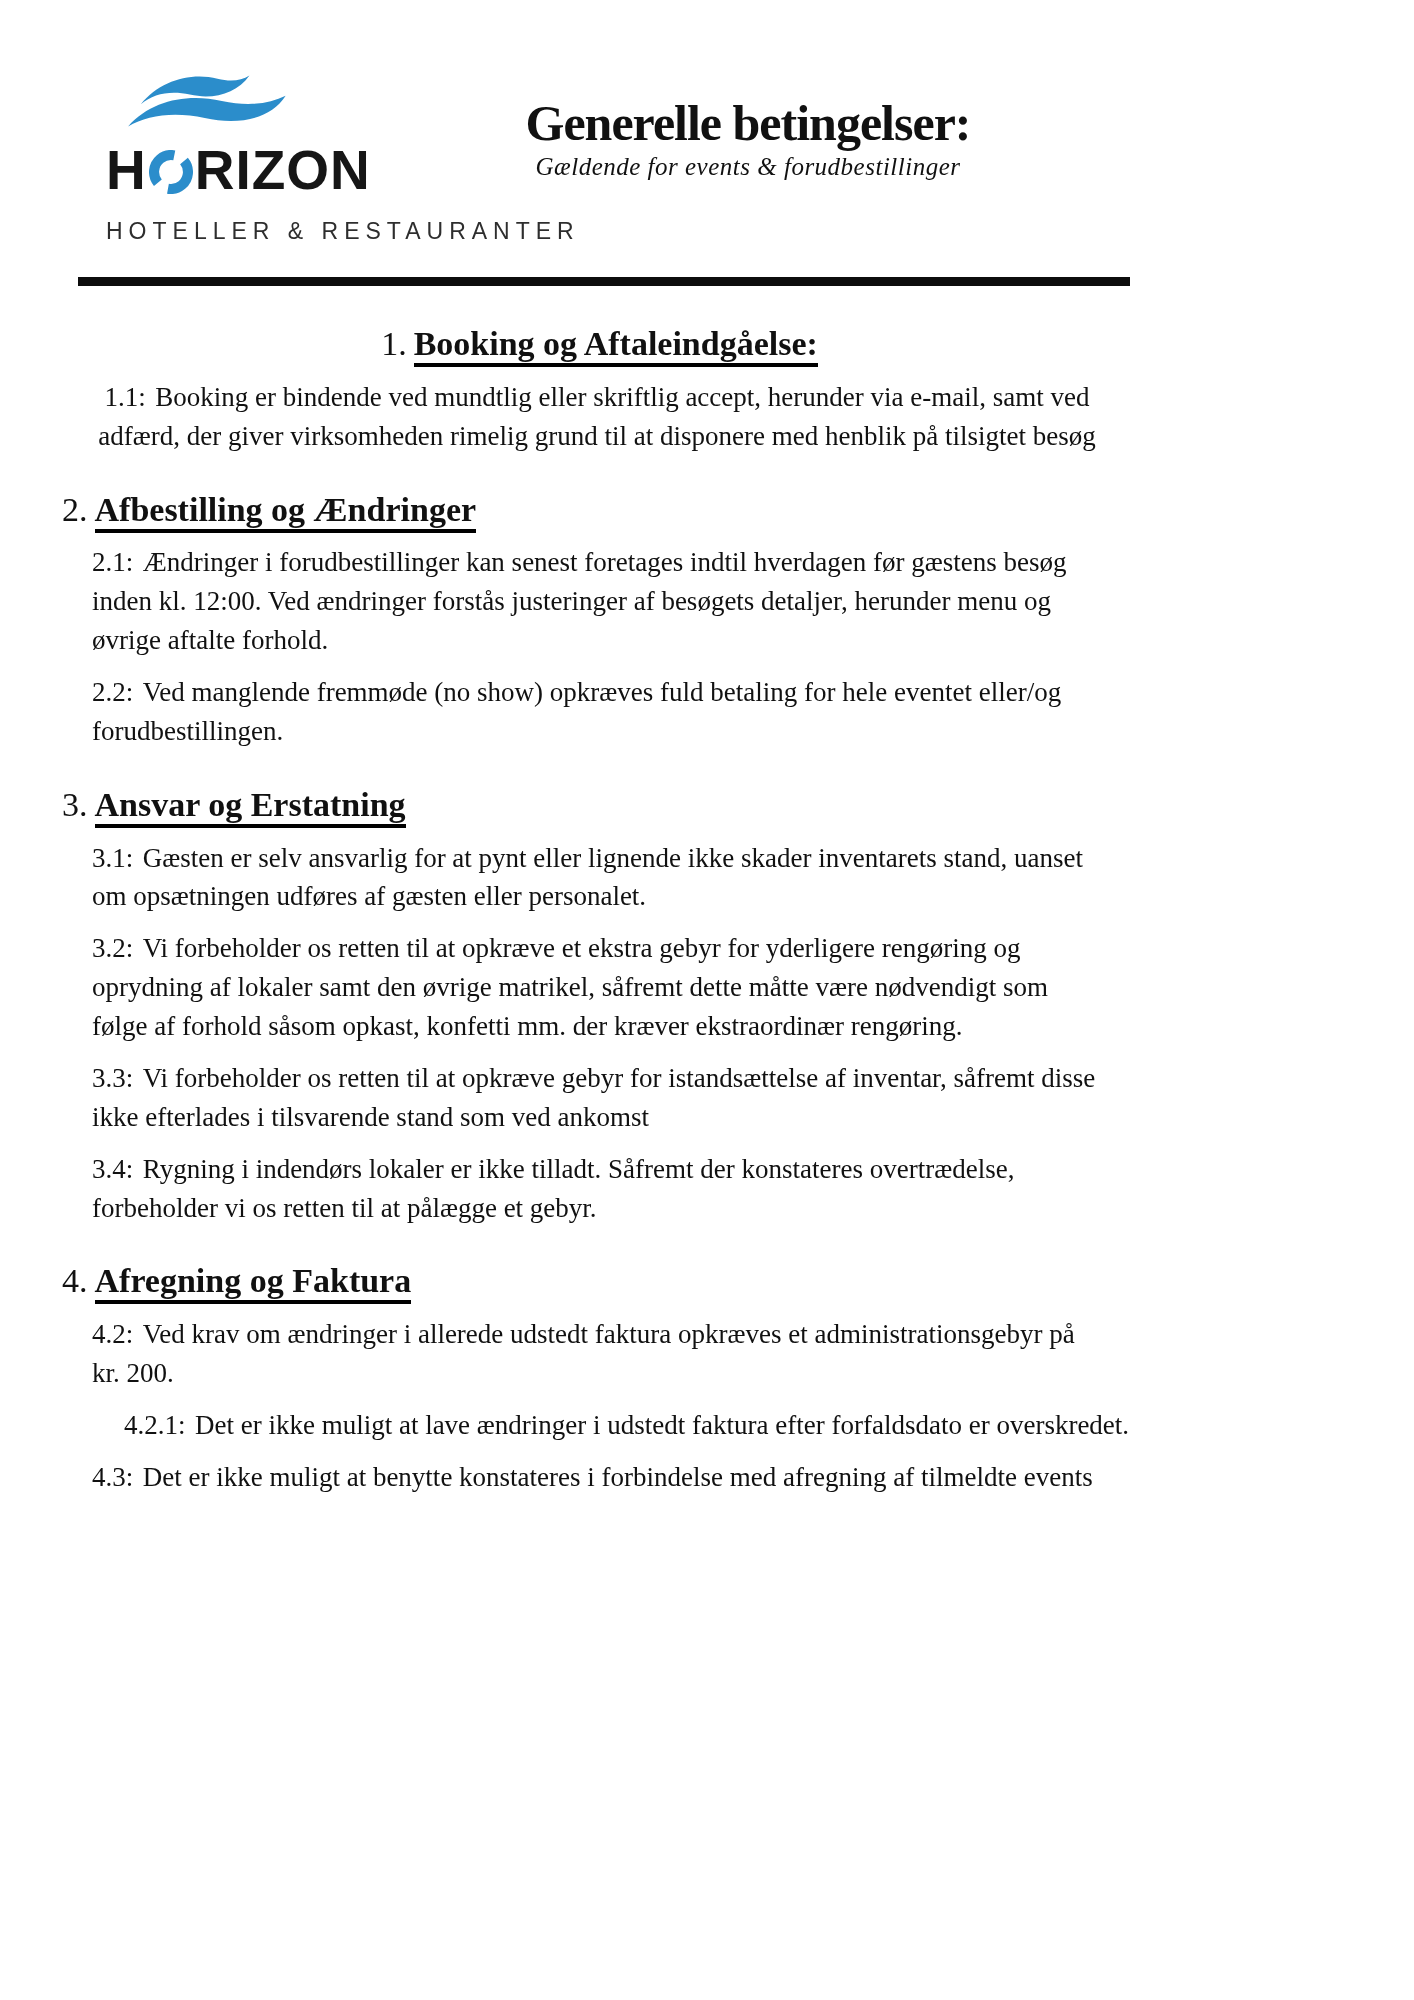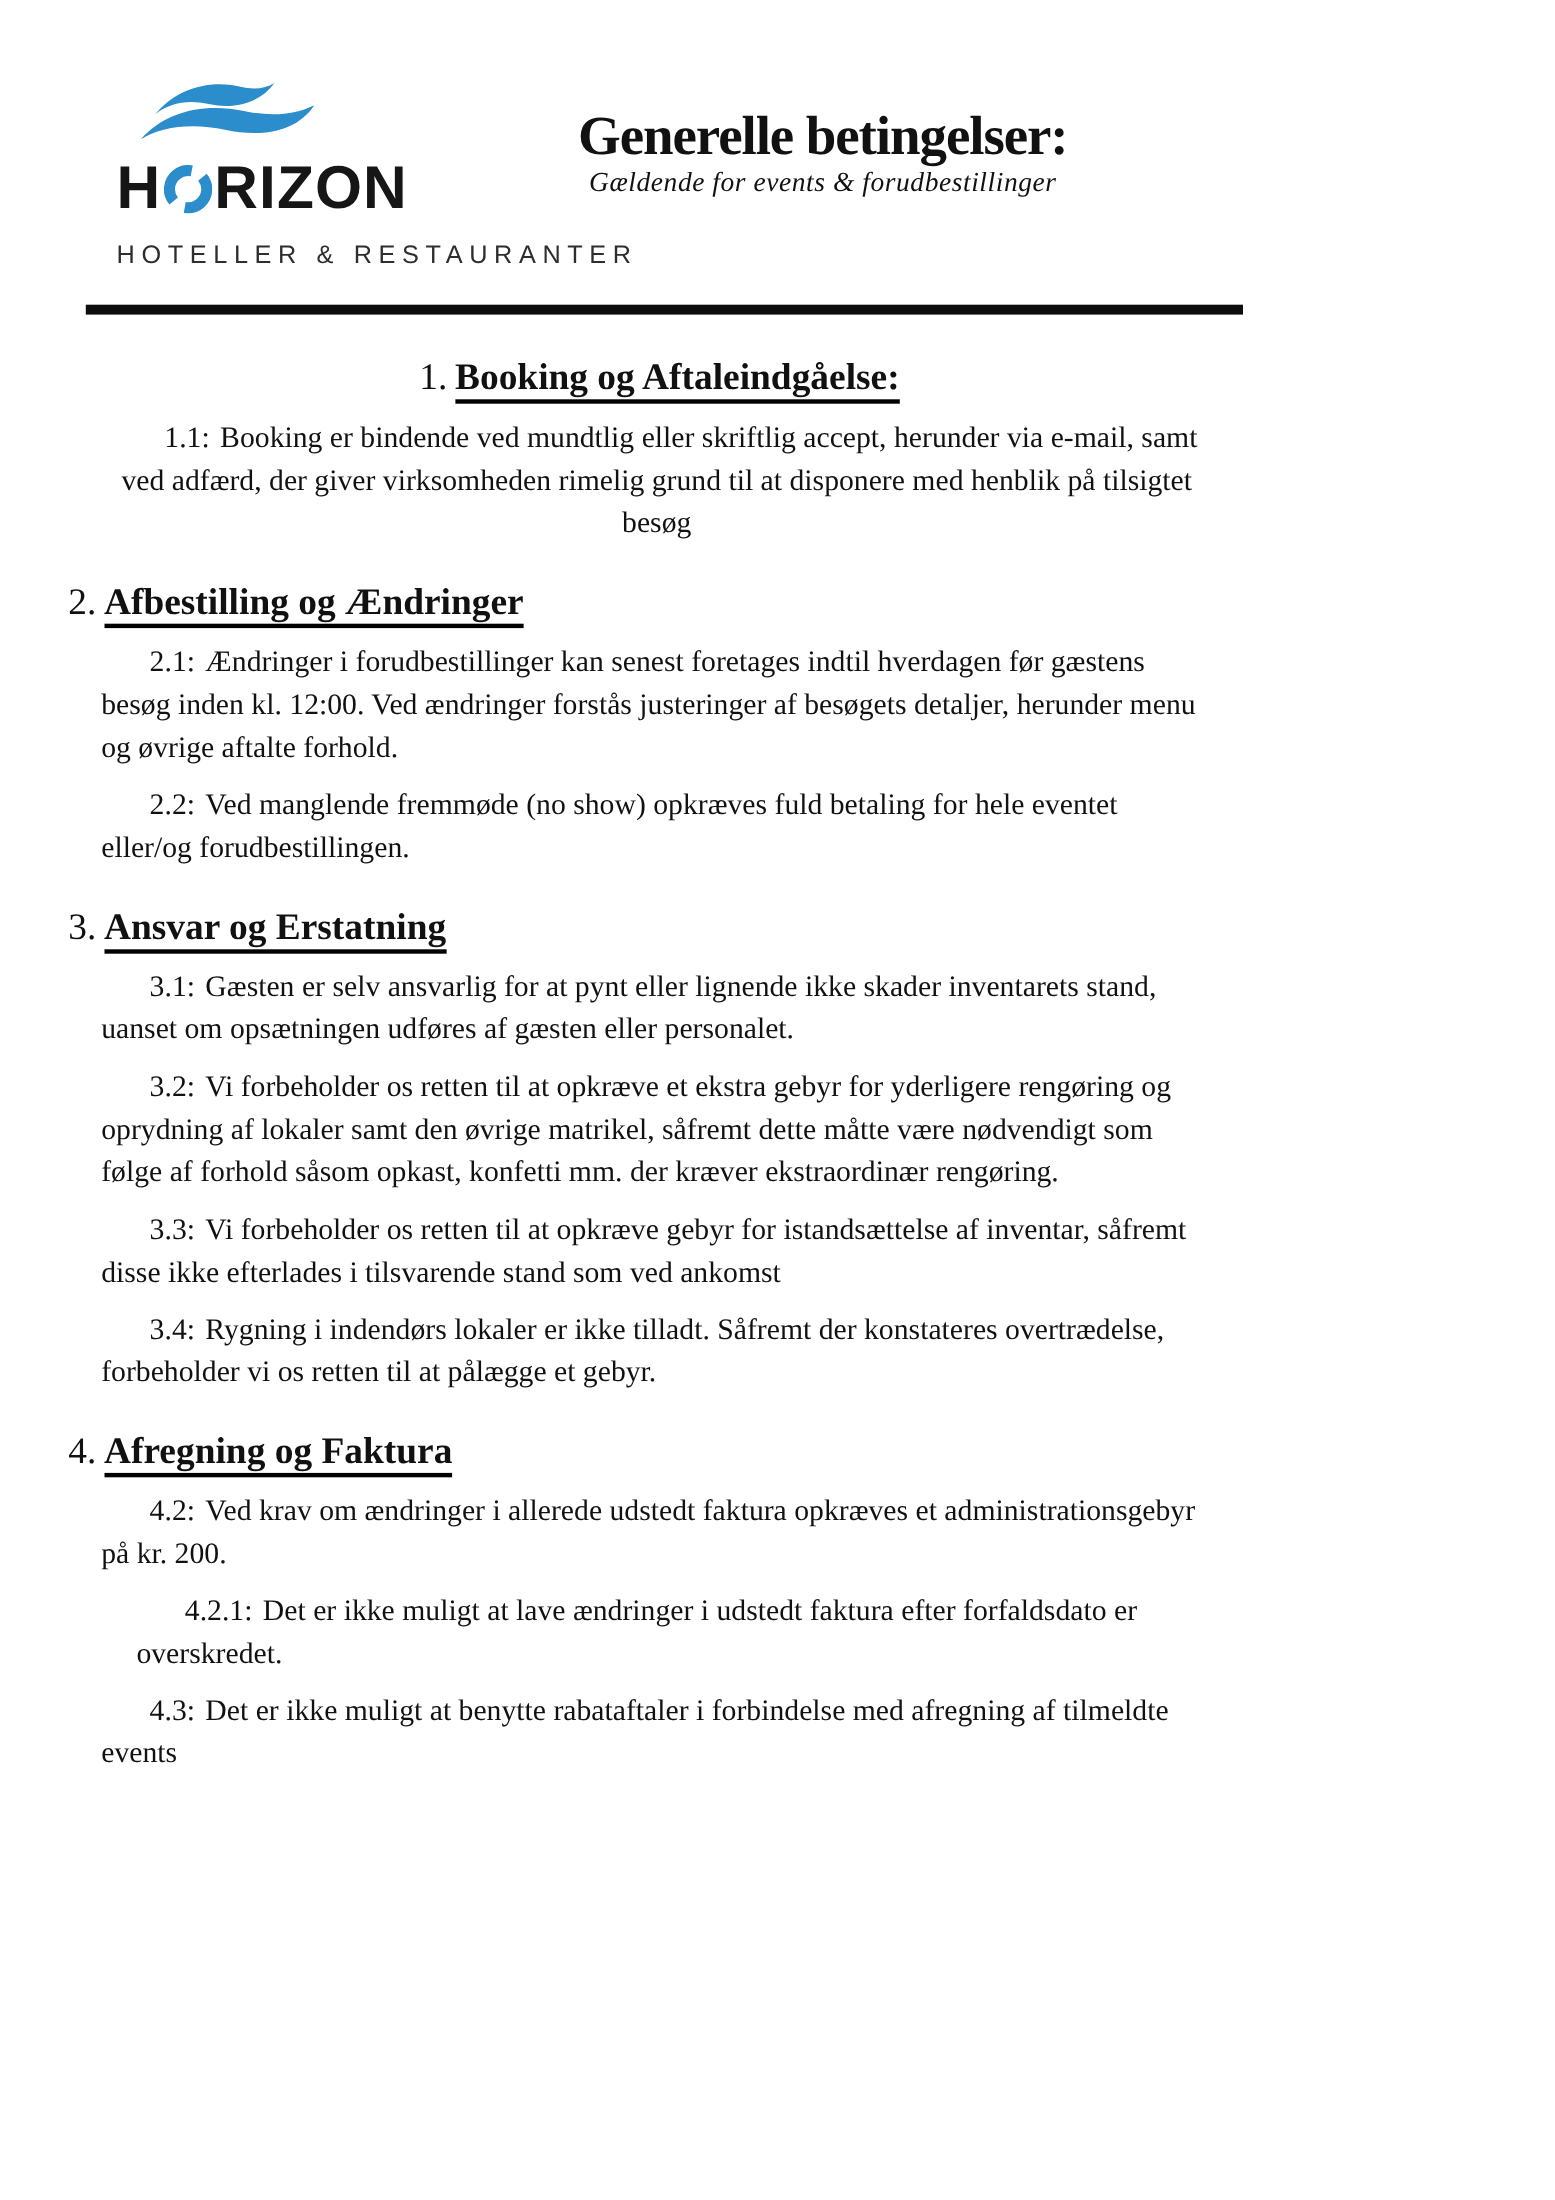--- a/index.html
+++ b/index.html
@@ -62,21 +62,21 @@
     font-weight:700;
     border-bottom:4px solid #000;
     padding-bottom:1px;
   }
   .clause{
     margin:13px 0 0 30px;
     max-width:1010px;
     font-size:27px;line-height:1.44;
   }
   .clause.indent{margin-left:62px;}
-  .clause-label{margin-right:0.35em;margin-left:44px;}
+  .clause-label{margin-right:0.35em;}
 </style>
 </head>
 <body>
 
 <div class="page">
 
   <div class="logo">
     <svg class="logo-wave" width="178" height="66" viewBox="0 0 160 62" aria-hidden="true">
       <path d="M16 34 C34 12 62 4 88 10 C100 13 110 12 118 7 C106 24 84 30 62 25 C44 21 28 24 16 34 Z" fill="var(--color-accent)"></path>
       <path d="M4 55 C26 30 60 24 92 31 C116 36 136 34 152 26 C138 48 108 54 76 47 C48 41 22 44 4 55 Z" fill="var(--color-accent)"></path>
@@ -143,18 +143,18 @@
       <h2 class="section-heading">
         <span class="section-number">4.</span><span class="section-title">Afregning og Faktura</span>
       </h2>
       <p class="clause">
         <span class="clause-label">4.2:</span><span class="clause-text">Ved krav om ændringer i allerede udstedt faktura opkræves et administrationsgebyr på kr. 200.</span>
       </p>
       <p class="clause indent">
         <span class="clause-label">4.2.1:</span><span class="clause-text">Det er ikke muligt at lave ændringer i udstedt faktura efter forfaldsdato er overskredet.</span>
       </p>
       <p class="clause">
-        <span class="clause-label">4.3:</span><span class="clause-text">Det er ikke muligt at benytte rabataftaler i forbindelse med afregning af tilmeldte events</span>
+        <span class="clause-label">4.3:</span><span class="clause-text">Det er ikke muligt at benytte konstateres i forbindelse med afregning af tilmeldte events</span>
       </p>
     </div>
 
   </div>
 </div>
 
 </body></html>

